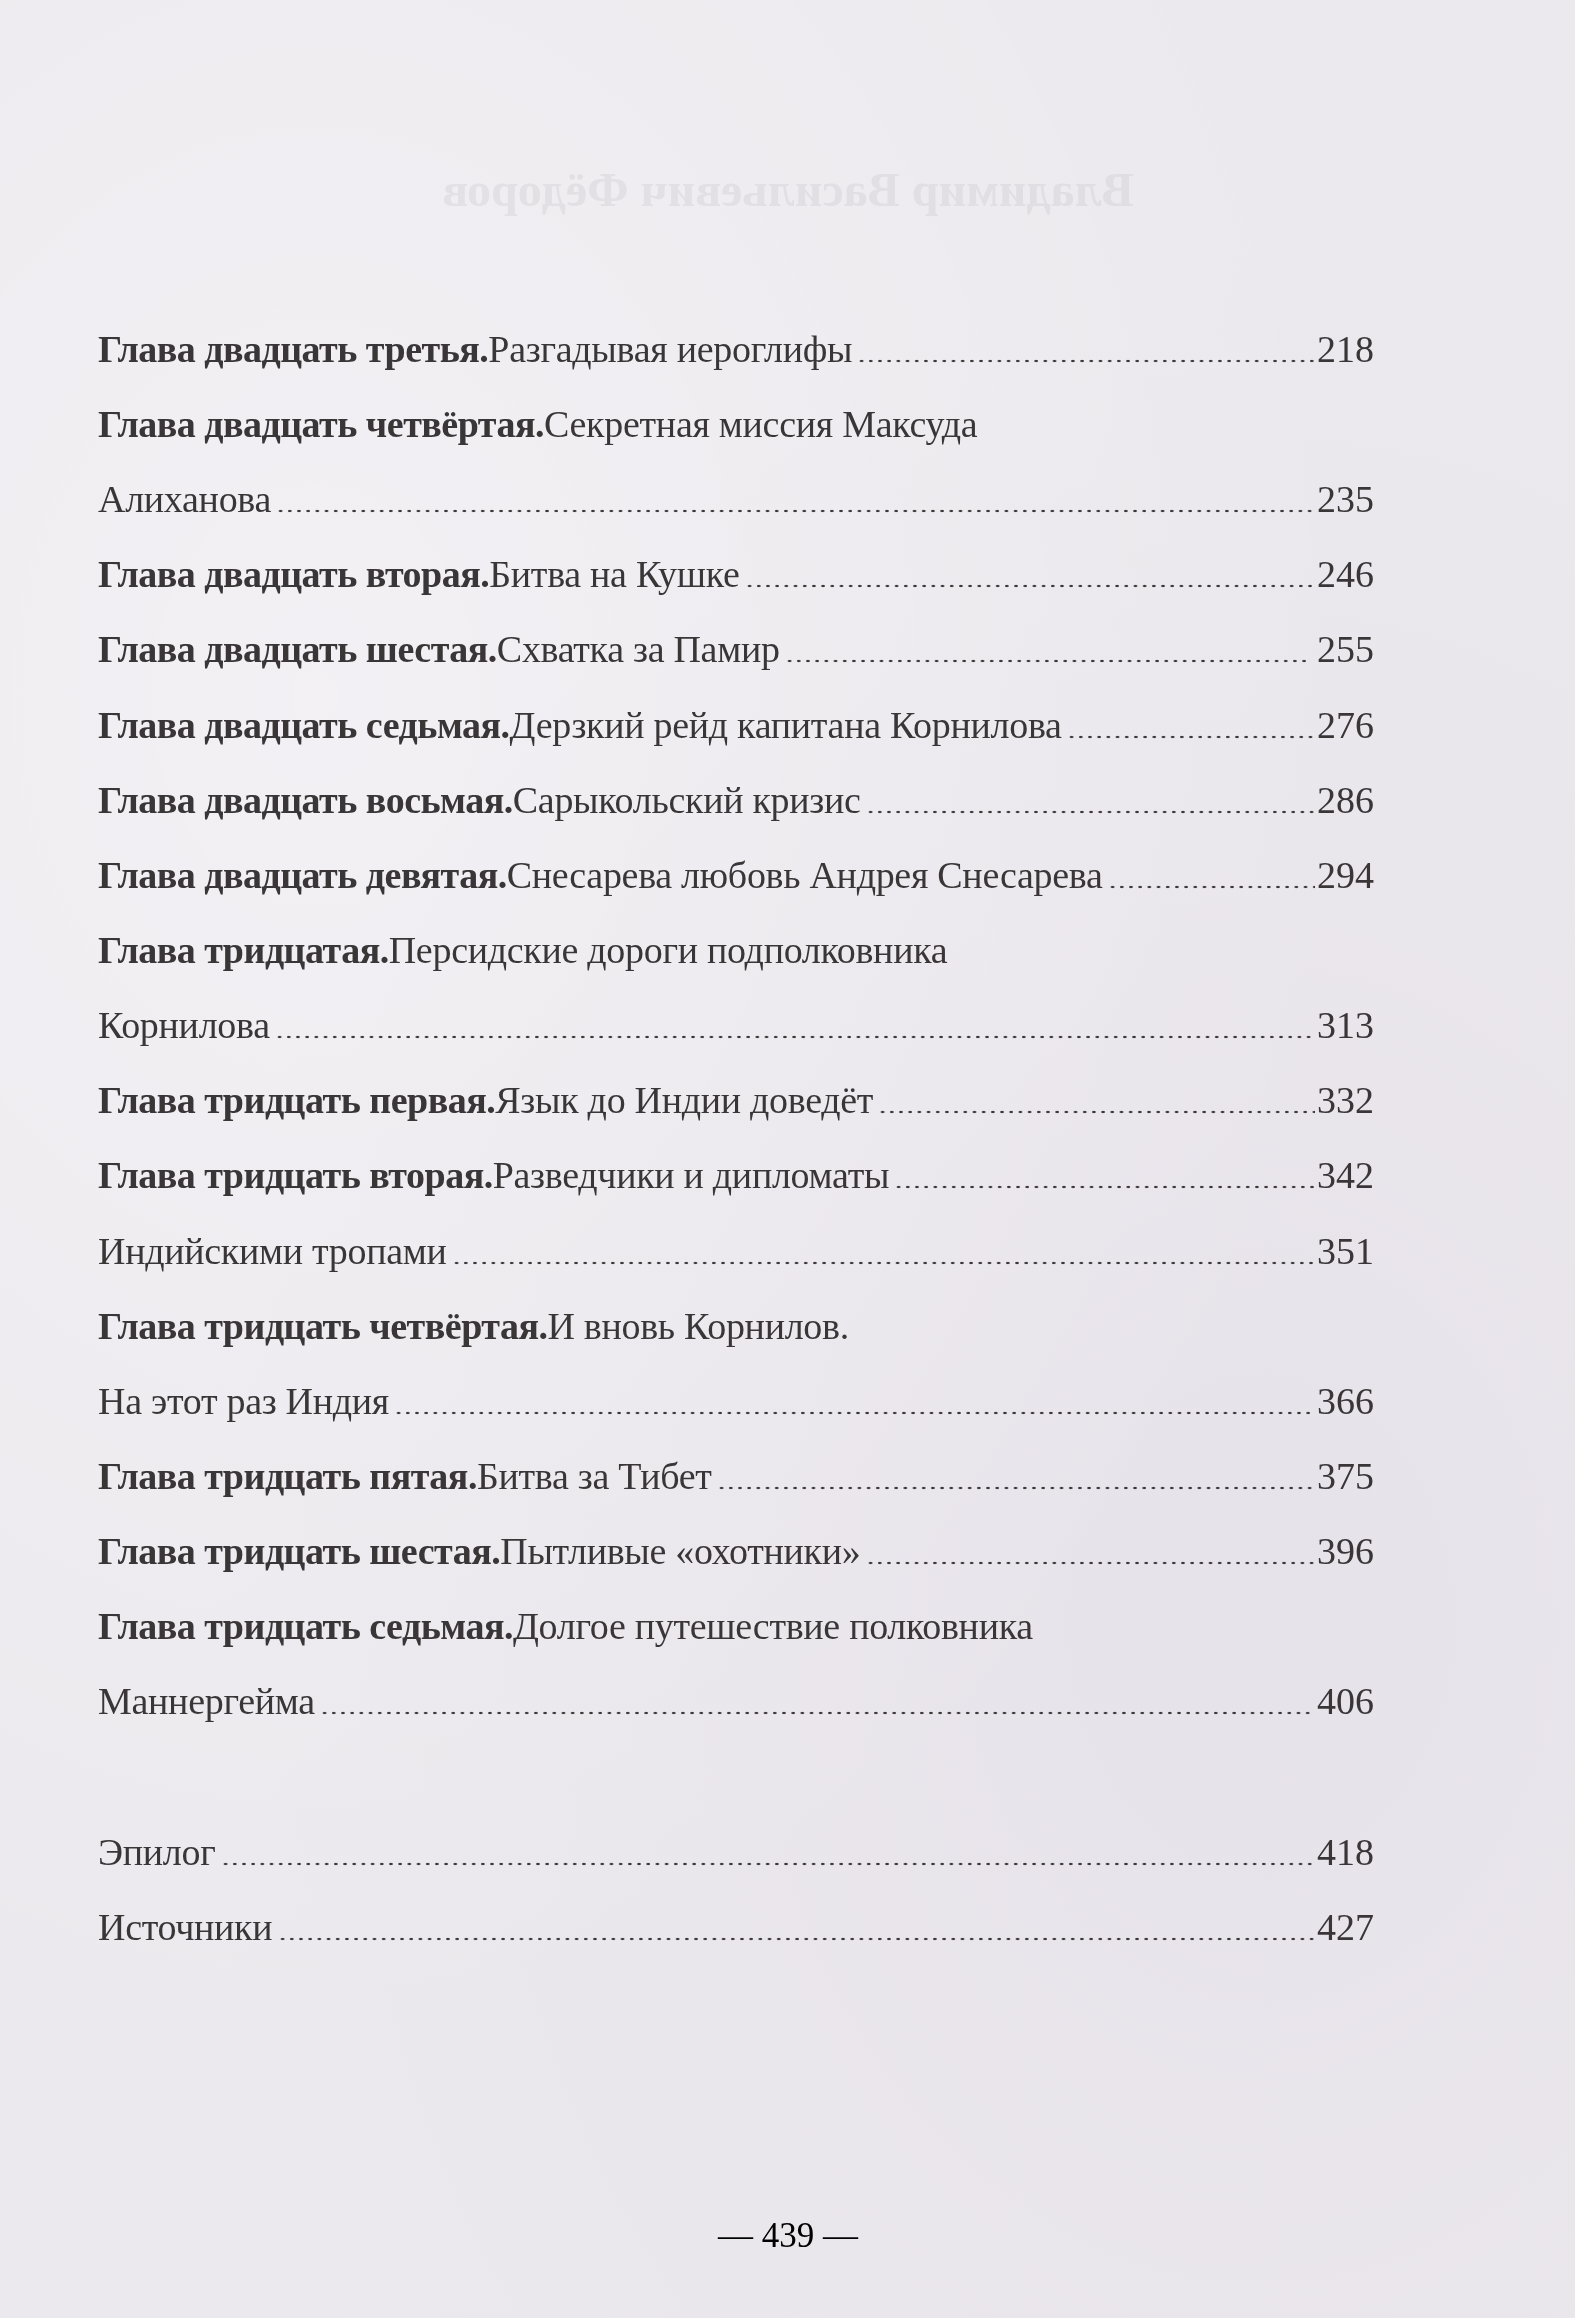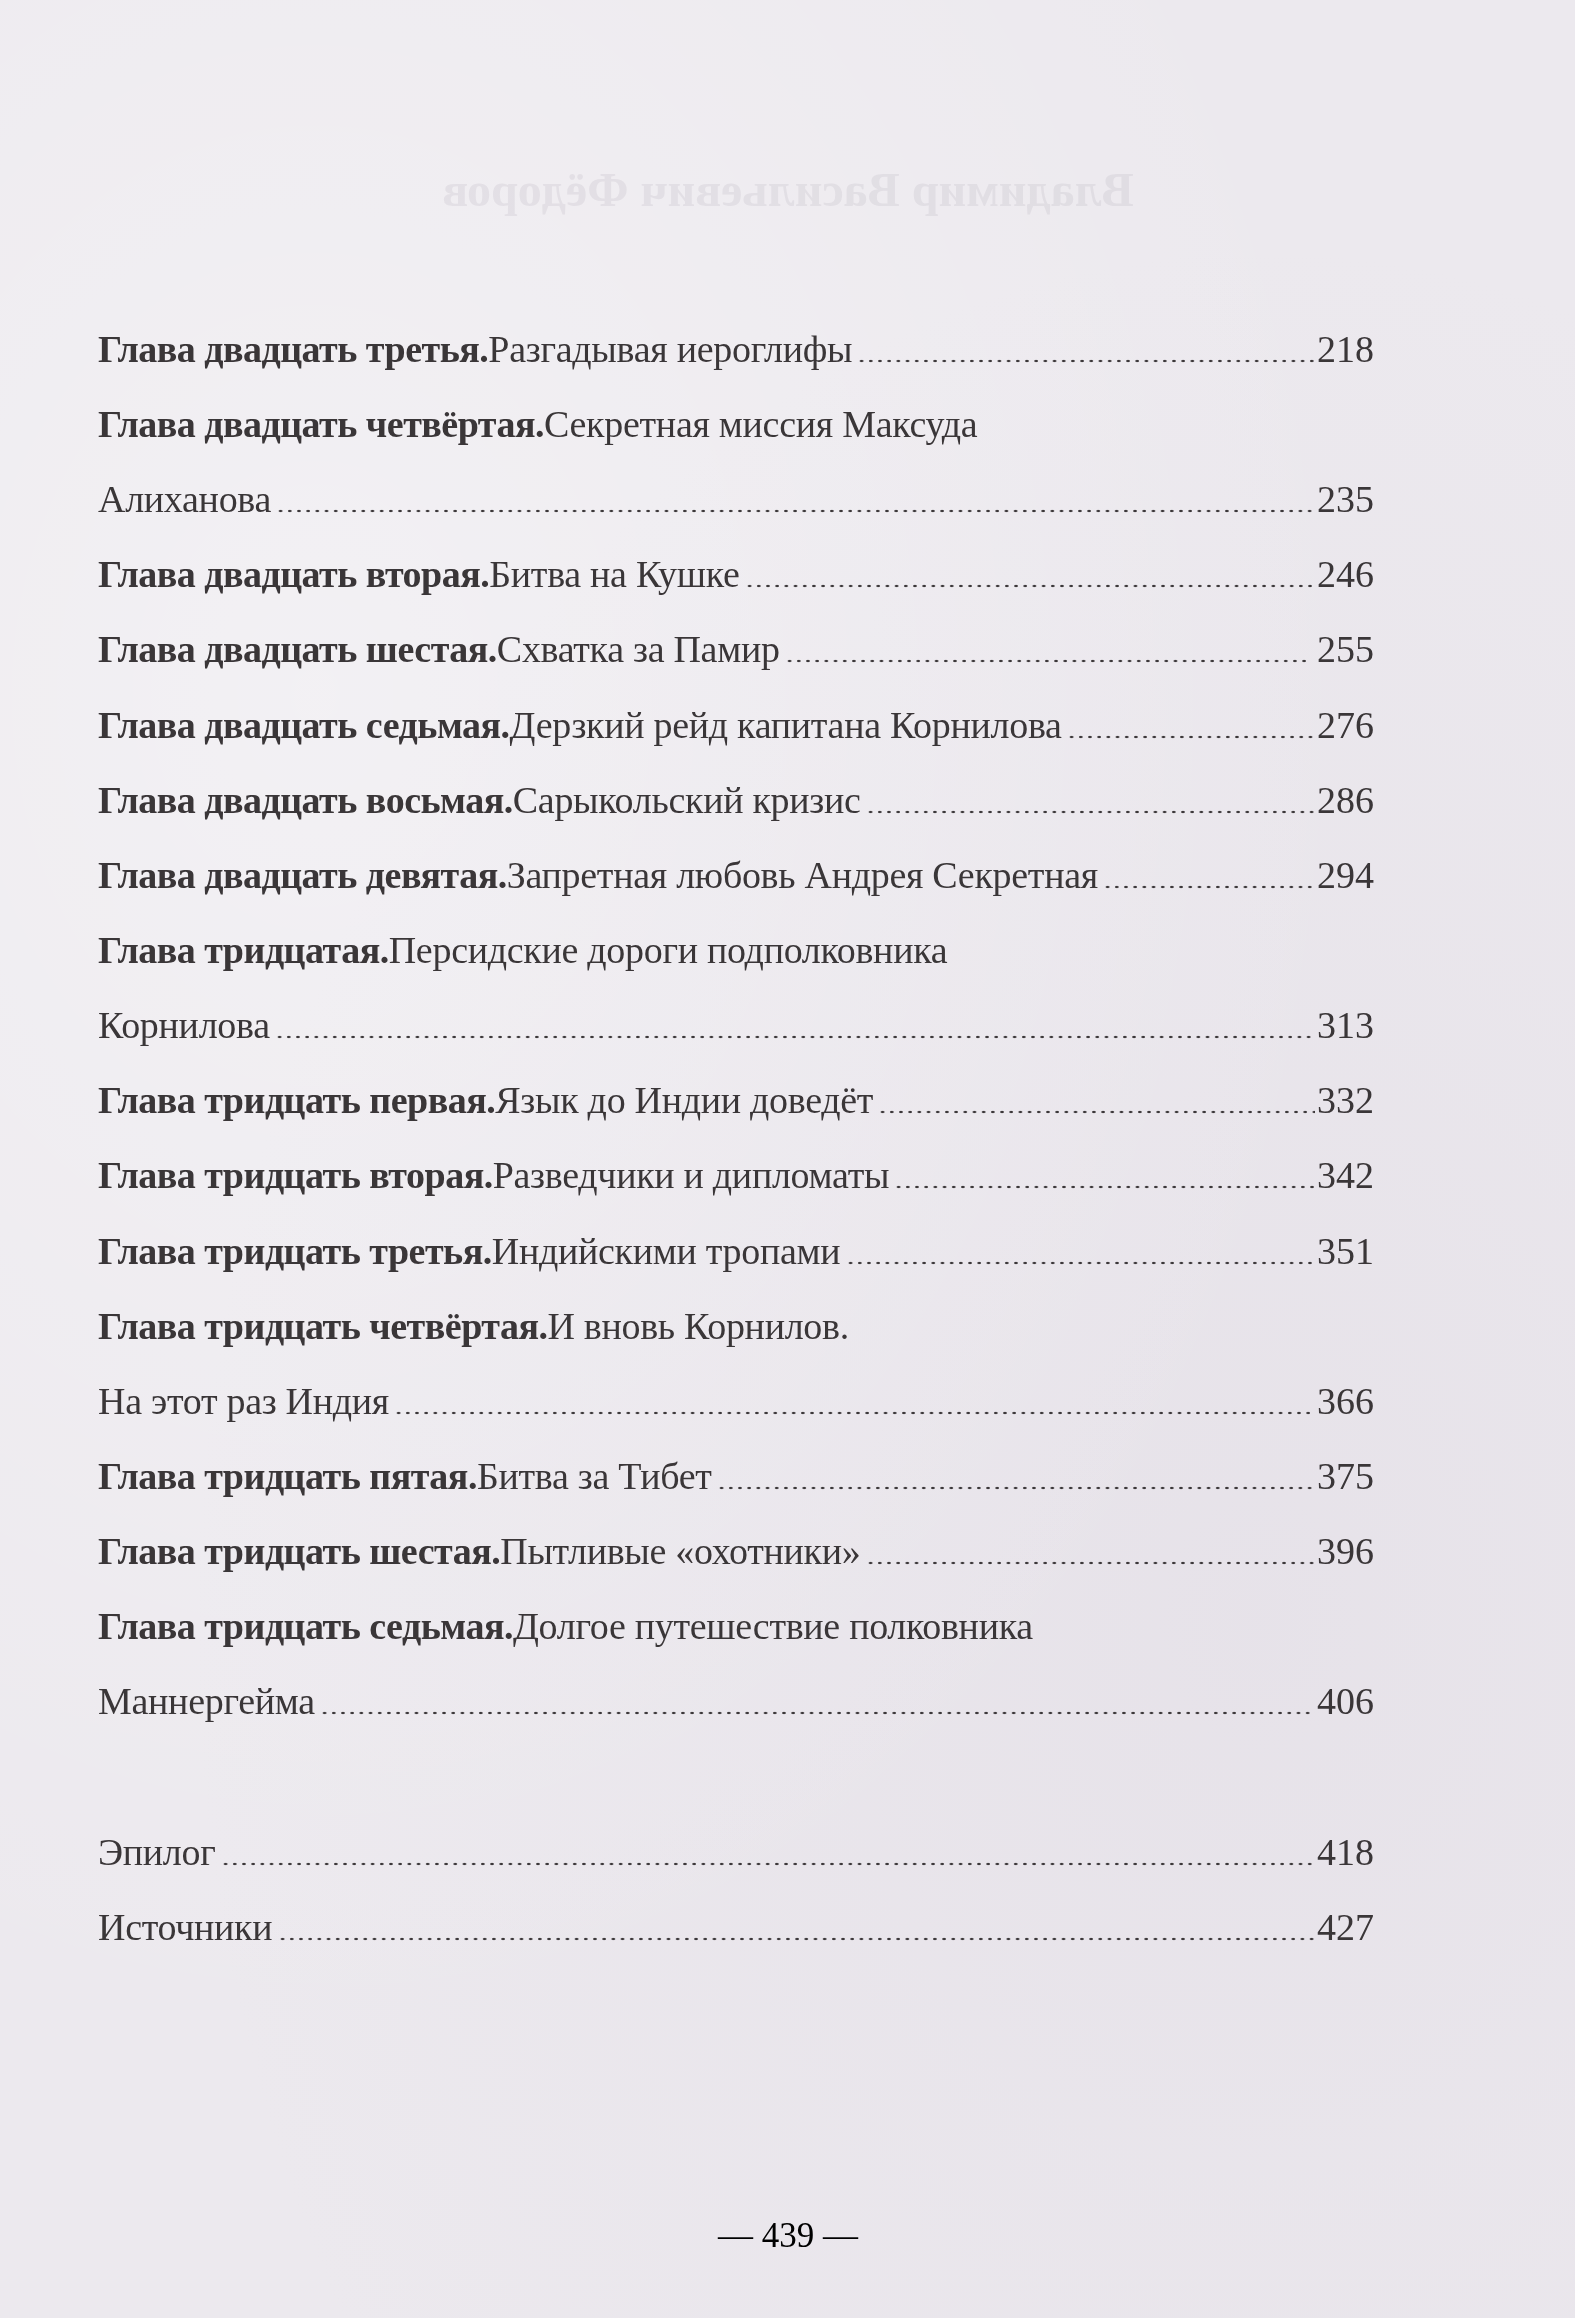--- a/index.html
+++ b/index.html
@@ -145,21 +145,21 @@
 
   <div class="toc-line" style="top:774px">
     <span class="chap">Глава двадцать восьмая.</span>
     <span class="title"> Сарыкольский кризис</span>
     <span class="leader"></span>
     <span class="page">286</span>
   </div>
 
   <div class="toc-line" style="top:849px">
     <span class="chap">Глава двадцать девятая.</span>
-    <span class="title"> Запретная любовь Андрея Секретная</span>
+    <span class="title"> Снесарева любовь Андрея Снесарева</span>
     <span class="leader"></span>
     <span class="page">294</span>
   </div>
 
   <div class="toc-line" style="top:924px">
     <span class="chap">Глава тридцатая.</span>
     <span class="title"> Персидские дороги подполковника</span>
   </div>
   <div class="toc-line" style="top:999px">
     <span class="title">Корнилова</span>
@@ -175,21 +175,20 @@
   </div>
 
   <div class="toc-line" style="top:1149px">
     <span class="chap">Глава тридцать вторая.</span>
     <span class="title"> Разведчики и дипломаты</span>
     <span class="leader"></span>
     <span class="page">342</span>
   </div>
 
   <div class="toc-line" style="top:1225px">
-    <span class="chap">Глава тридцать третья.</span>
     <span class="title"> Индийскими тропами</span>
     <span class="leader"></span>
     <span class="page">351</span>
   </div>
 
   <div class="toc-line" style="top:1300px">
     <span class="chap">Глава тридцать четвёртая.</span>
     <span class="title"> И вновь Корнилов.</span>
   </div>
   <div class="toc-line" style="top:1375px">

